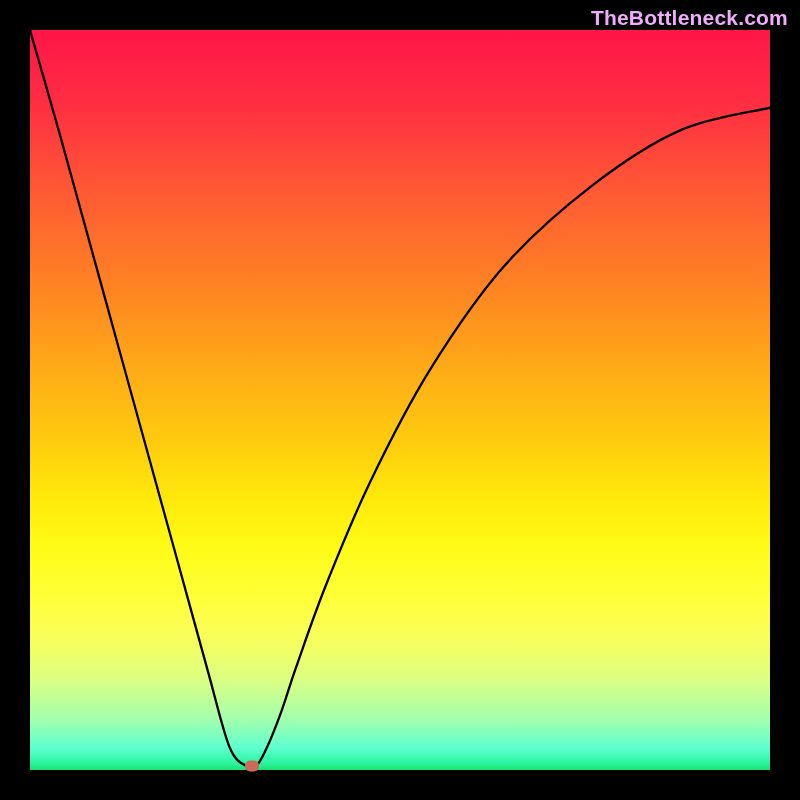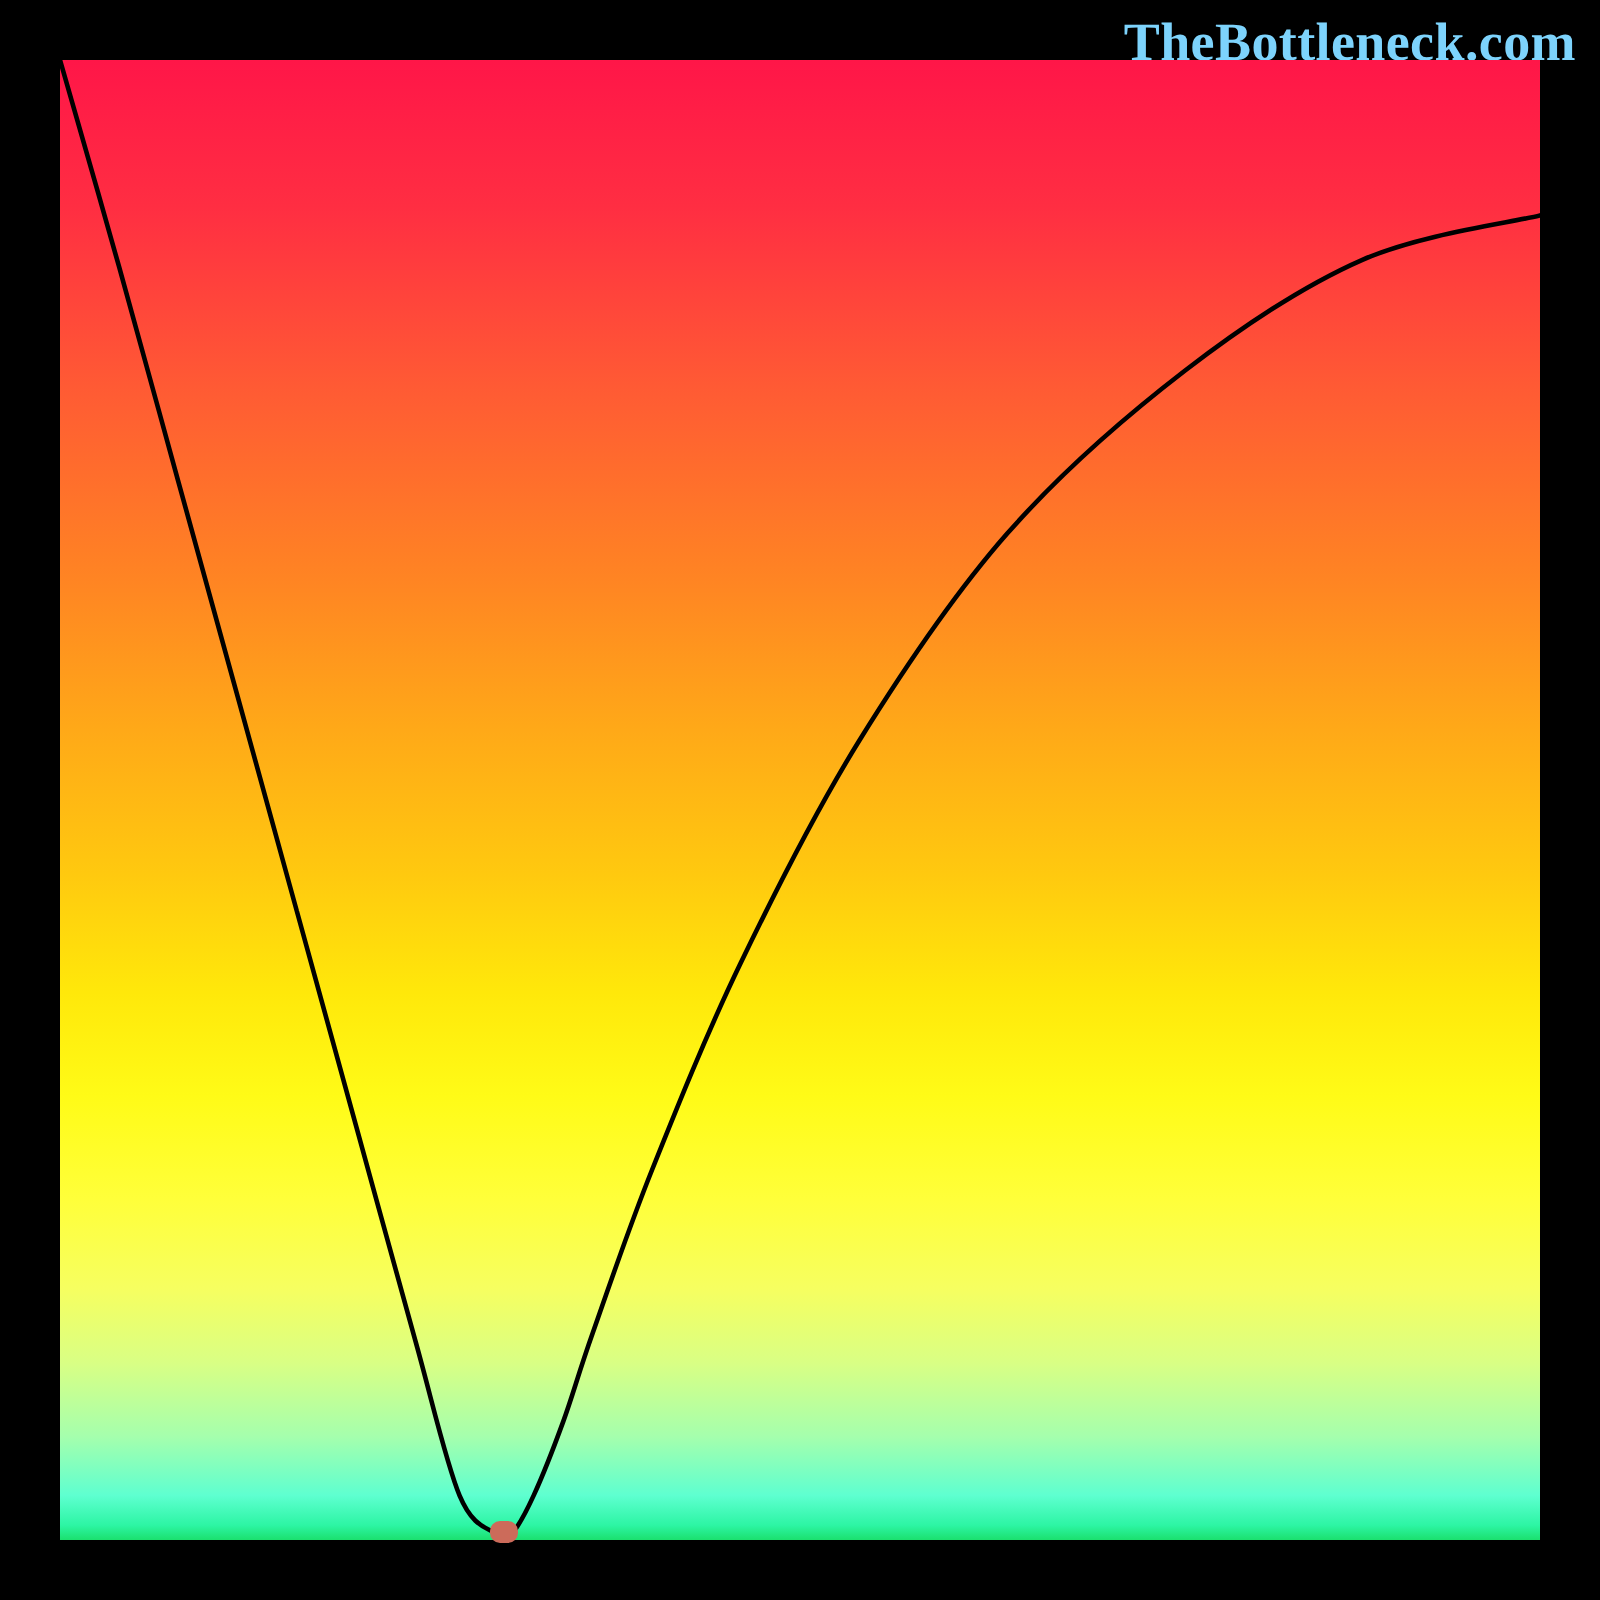--- a/index.html
+++ b/index.html
@@ -46,24 +46,24 @@
     width: 14px;
     height: 11px;
     background: #cc6b5a;
     border-radius: 5px;
     transform: translate(-50%, -50%);
   }
   .watermark {
     position: absolute;
     top: 6px;
     right: 12px;
-    font-family: Liberation Serif, serif;
-    font-size: 27px;
+    font-family: Liberation Sans, sans-serif;
+    font-size: 21px;
     font-weight: bold;
-    color: #7dd3fc;
+    color: #f0abfc;
     letter-spacing: 0.2px;
   }
 </style>
 </head>
 <body>
 
 <div class="outer">
   <div class="watermark">TheBottleneck.com</div>
   <div class="plot-area">
     <svg class="curve-svg" viewBox="0 0 740 740" preserveAspectRatio="none">

